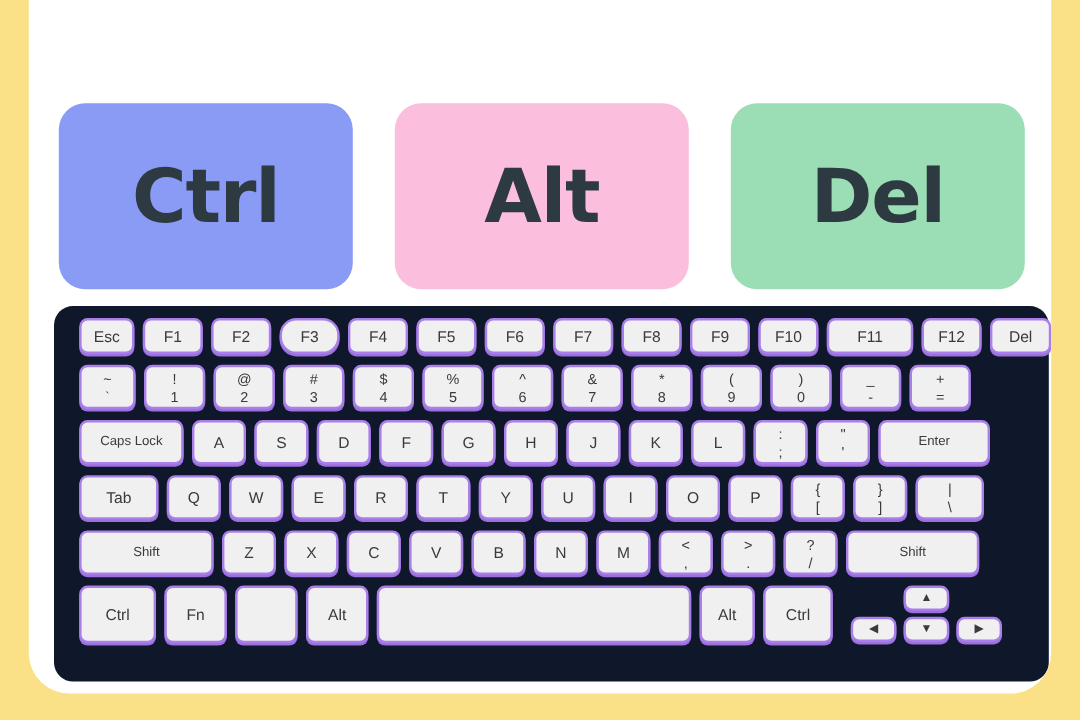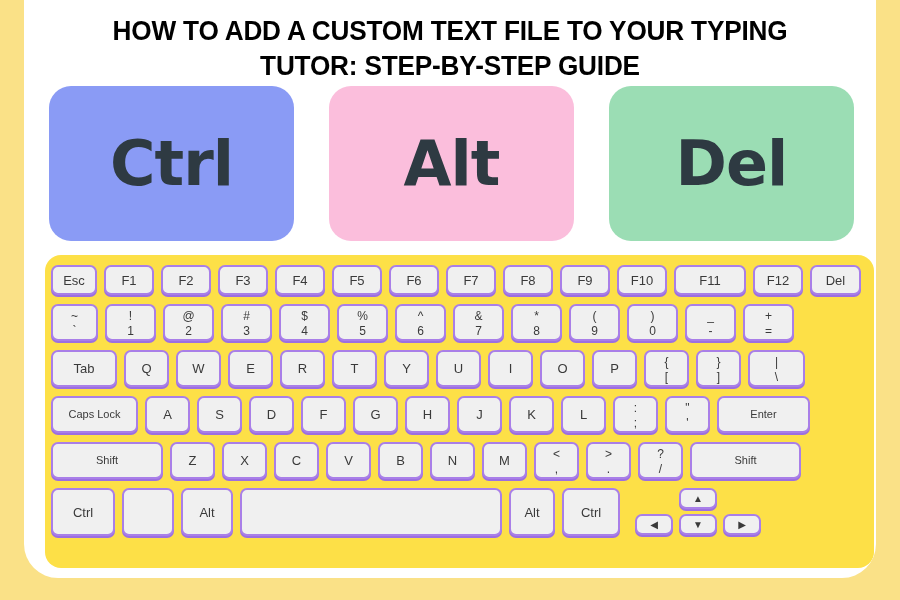--- a/index.html
+++ b/index.html
@@ -78,24 +78,24 @@
     letter-spacing: -1px;
     line-height: 62px;
   }
   
   #keyboard {
     position: absolute;
     left: 21px;
     top: 255px;
     width: 829px;
     height: 313px;
-    background: #fde047;
+    background: #0f172a;
     border-radius: 16px;
     box-sizing: border-box;
-    padding: 10px 11px 10px 6px;
+    padding: 10px 11px 10px 21px;
   }
   .krow {
     display: flex;
     align-items: flex-start;
     gap: 7px;
     margin-bottom: 7px;
     height: 39px;
   }
   .krow.bottom {
     height: 50px;
@@ -153,24 +153,20 @@
   .ar-left  { left: 0px;  top: 26px; }
   .ar-down  { left: 44px; top: 26px; }
   .ar-right { left: 88px; top: 26px; }
 </style>
 </head>
 <body>
 
 <div id="poster">
   <div id="inner-panel">
 
-    <div id="title-block">
-      <span class="title-line">HOW TO ADD A CUSTOM TEXT FILE TO YOUR TYPING</span>
-      <span class="title-line">TUTOR: STEP-BY-STEP GUIDE</span>
-    </div>
 
     <div id="cards">
         <div class="card" style="background: rgb(138, 155, 245);">
           <span class="card-label">Ctrl</span>
         </div>
         <div class="card" style="background: rgb(251, 190, 220);">
           <span class="card-label">Alt</span>
         </div>
         <div class="card" style="background: rgb(155, 221, 180);">
           <span class="card-label">Del</span>
@@ -181,21 +177,21 @@
         <div class="krow fn">
           <div class="key fnrow" style="width: 46px;">
             <span>Esc</span>
           </div>
           <div class="key fnrow" style="width: 50px;">
             <span>F1</span>
           </div>
           <div class="key fnrow" style="width: 50px;">
             <span>F2</span>
           </div>
-          <div class="key fnrow" style="width: 50px;">
+          <div class="key fnrow" style="width: 50px; border-radius: 14px;">
             <span>F3</span>
           </div>
           <div class="key fnrow" style="width: 50px;">
             <span>F4</span>
           </div>
           <div class="key fnrow" style="width: 50px; justify-content: center;">
             <span>F5</span>
           </div>
           <div class="key fnrow" style="width: 50px; text-align: center;">
             <span>F6</span>
@@ -270,20 +266,63 @@
           <div class="key dual" style="width: 51px;">
             <span class="top-legend">_</span>
             <span class="bot-legend">-</span>
           </div>
           <div class="key dual" style="width: 51px;">
             <span class="top-legend">+</span>
             <span class="bot-legend">=</span>
           </div>
         </div>
         <div class="krow">
+          <div class="key" style="width: 87px;">
+            <span style="font-size: 11px;">Caps Lock</span>
+          </div>
+          <div class="key" style="width: 45px;">
+            <span>A</span>
+          </div>
+          <div class="key" style="width: 45px;">
+            <span>S</span>
+          </div>
+          <div class="key" style="width: 45px;">
+            <span>D</span>
+          </div>
+          <div class="key" style="width: 45px;">
+            <span>F</span>
+          </div>
+          <div class="key" style="width: 45px;">
+            <span>G</span>
+          </div>
+          <div class="key" style="width: 45px;">
+            <span>H</span>
+          </div>
+          <div class="key" style="width: 45px;">
+            <span>J</span>
+          </div>
+          <div class="key" style="width: 45px;">
+            <span>K</span>
+          </div>
+          <div class="key" style="width: 45px;">
+            <span>L</span>
+          </div>
+          <div class="key dual" style="width: 45px;">
+            <span class="top-legend">:</span>
+            <span class="bot-legend">;</span>
+          </div>
+          <div class="key dual" style="width: 45px;">
+            <span class="top-legend">"</span>
+            <span class="bot-legend">'</span>
+          </div>
+          <div class="key" style="width: 93px;">
+            <span style="font-size: 11px;">Enter</span>
+          </div>
+        </div>
+        <div class="krow">
           <div class="key" style="width: 66px;">
             <span>Tab</span>
           </div>
           <div class="key" style="width: 45px;">
             <span>Q</span>
           </div>
           <div class="key" style="width: 45px;">
             <span>W</span>
           </div>
           <div class="key" style="width: 45px;">
@@ -317,63 +356,20 @@
           <div class="key dual" style="width: 45px;">
             <span class="top-legend">}</span>
             <span class="bot-legend">]</span>
           </div>
           <div class="key dual" style="width: 57px;">
             <span class="top-legend">|</span>
             <span class="bot-legend">\</span>
           </div>
         </div>
         <div class="krow">
-          <div class="key" style="width: 87px;">
-            <span style="font-size: 11px;">Caps Lock</span>
-          </div>
-          <div class="key" style="width: 45px;">
-            <span>A</span>
-          </div>
-          <div class="key" style="width: 45px;">
-            <span>S</span>
-          </div>
-          <div class="key" style="width: 45px;">
-            <span>D</span>
-          </div>
-          <div class="key" style="width: 45px;">
-            <span>F</span>
-          </div>
-          <div class="key" style="width: 45px;">
-            <span>G</span>
-          </div>
-          <div class="key" style="width: 45px;">
-            <span>H</span>
-          </div>
-          <div class="key" style="width: 45px;">
-            <span>J</span>
-          </div>
-          <div class="key" style="width: 45px;">
-            <span>K</span>
-          </div>
-          <div class="key" style="width: 45px;">
-            <span>L</span>
-          </div>
-          <div class="key dual" style="width: 45px;">
-            <span class="top-legend">:</span>
-            <span class="bot-legend">;</span>
-          </div>
-          <div class="key dual" style="width: 45px;">
-            <span class="top-legend">"</span>
-            <span class="bot-legend">'</span>
-          </div>
-          <div class="key" style="width: 93px;">
-            <span style="font-size: 11px;">Enter</span>
-          </div>
-        </div>
-        <div class="krow">
           <div class="key" style="width: 112px;">
             <span style="font-size: 11px;">Shift</span>
           </div>
           <div class="key" style="width: 45px;">
             <span>Z</span>
           </div>
           <div class="key" style="width: 45px;">
             <span>X</span>
           </div>
           <div class="key" style="width: 45px;">
@@ -403,20 +399,23 @@
             <span class="top-legend">?</span>
             <span class="bot-legend">/</span>
           </div>
           <div class="key" style="width: 111px;">
             <span style="font-size: 11px;">Shift</span>
           </div>
         </div>
         <div class="krow bottom">
           <div class="key tall" style="width: 64px;">
             <span>Ctrl</span>
+          </div>
+          <div class="key tall" style="width: 52px;">
+            <span>Fn</span>
           </div>
           <div class="key tall" style="width: 52px;">
             <span></span>
           </div>
           <div class="key tall" style="width: 52px;">
             <span>Alt</span>
           </div>
           <div class="key tall" style="width: 262px;">
             <span></span>
           </div>

